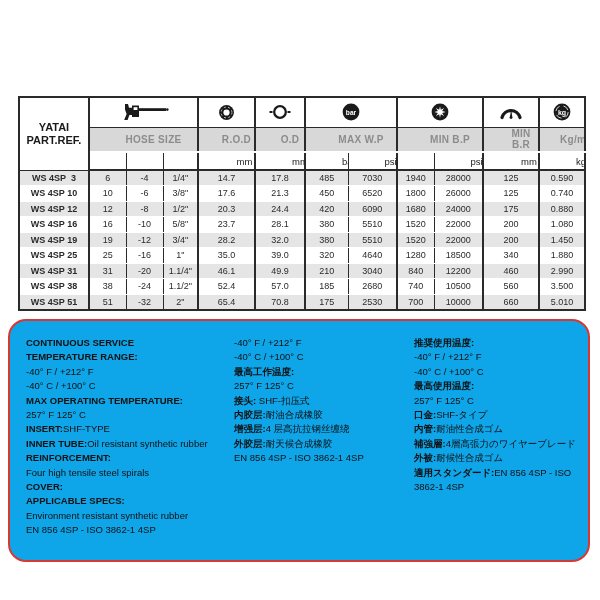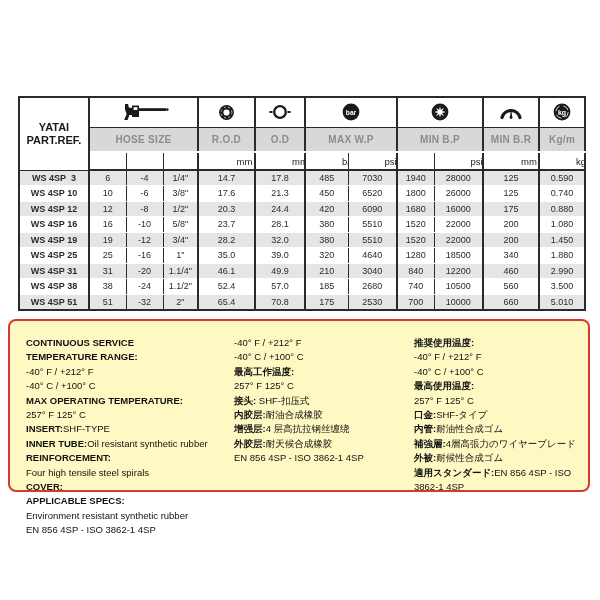--- a/index.html
+++ b/index.html
@@ -6,34 +6,34 @@
   html,body { width:600px; height:600px; background:#fff; font-family:"Liberation Sans", sans-serif; color:#222; }
   .page { position:relative; width:600px; height:600px; background:#fff; overflow:hidden; }
 
   
   table.spec { position:absolute; left:18px; top:82px; width:566px; border-collapse:collapse; table-layout:fixed; border:2px solid #2a2a2a;margin-top:14px; }
   table.spec th, table.spec td { border-right:1px solid #2a2a2a; text-align:center; vertical-align:middle; overflow:hidden; }
   table.spec .g-end { border-right-width:2px; }
   table.spec tr > *:last-child { border-right:none; }
 
   tr.icons-row th { height:30px; background:#fff; border-bottom:1px solid #2a2a2a; }
-  tr.labels-row th { height:25px; background:#d8d8d8; border-bottom:2px solid #ffffff; font-size:10px; font-weight:bold; color:#8c8c8c; letter-spacing:.3px; }
+  tr.labels-row th { height:25px; background:#d8d8d8; border-bottom:2px solid #ffffff; font-size:10px; font-weight:bold; color:#8c8c8c; letter-spacing:.3px;padding-left:20px; }
   tr.units-row th { height:18px; background:#fff; border-bottom:2px solid #2a2a2a; font-size:9.5px; font-weight:normal; color:#222;padding-left:36px; }
 
   th.partref { background:#fff; border-bottom:none; font-size:11px; font-weight:bold; color:#1a1a1a; line-height:13px; }
 
   tbody td { height:15.5px; font-size:9px; color:#2a2a2a; border-bottom:1px solid #fff; }
   tbody tr:nth-child(odd) td { background:#e5e5e5; }
   tbody tr:nth-child(even) td { background:#ffffff; }
   tbody td.part { font-weight:bold; white-space:pre; }
 
   .icon-wrap { display:flex; align-items:center; justify-content:center; height:100%; }
 
   
-  .specs-box { position:absolute; left:8px; top:319px; width:582px; height:173px; border:2.5px solid #d93832; border-radius:8px; background:#fef9c3; }
+  .specs-box { position:absolute; left:8px; top:319px; width:582px; height:243px; border:2.5px solid #d93832; border-radius:18px; background:#0ea5e9; }
   .spec-col { position:absolute; top:15px; font-size:9.5px; line-height:14.4px; color:#111; }
   .spec-col.c0 { left:16px;  width:208px; }
   .spec-col.c1 { left:224px; width:178px; }
   .spec-col.c2 { left:404px; width:172px; }
   .spec-line b { font-weight:bold; }
 </style>
 </head>
 <body>
 
 <div class="page">
@@ -178,21 +178,21 @@
         <tr>
           <td class="part g-end">WS 4SP 12</td>
           <td>12</td>
           <td>-8</td>
           <td class="g-end">1/2"</td>
           <td class="g-end">20.3</td>
           <td class="g-end">24.4</td>
           <td>420</td>
           <td class="g-end">6090</td>
           <td>1680</td>
-          <td class="g-end">16000</td>
+          <td class="g-end">24000</td>
           <td class="g-end">175</td>
           <td>0.880</td>
         </tr>
         <tr>
           <td class="part g-end">WS 4SP 16</td>
           <td>16</td>
           <td>-10</td>
           <td class="g-end">5/8"</td>
           <td class="g-end">23.7</td>
           <td class="g-end">28.1</td>

